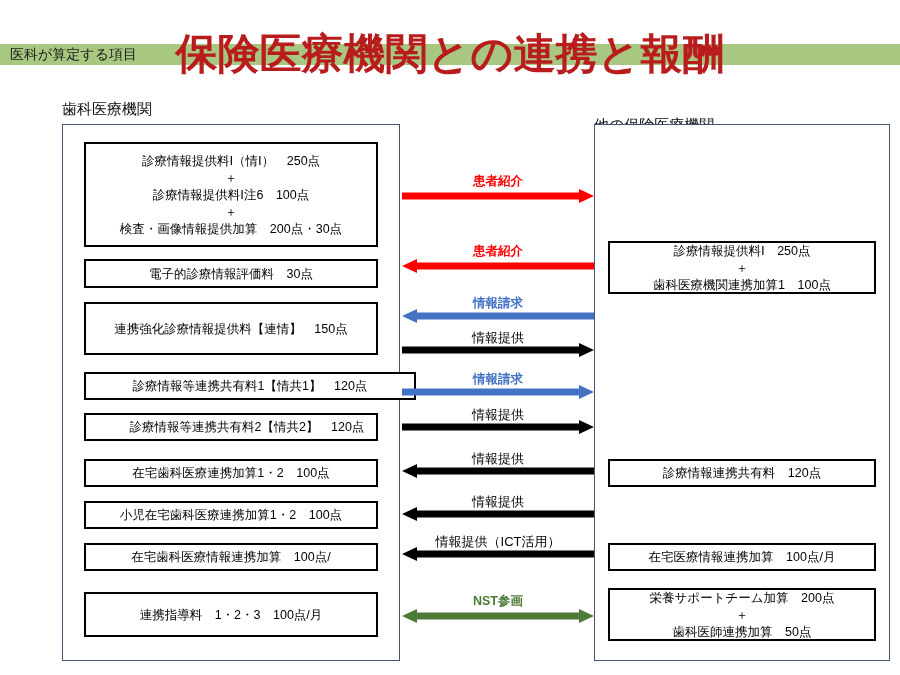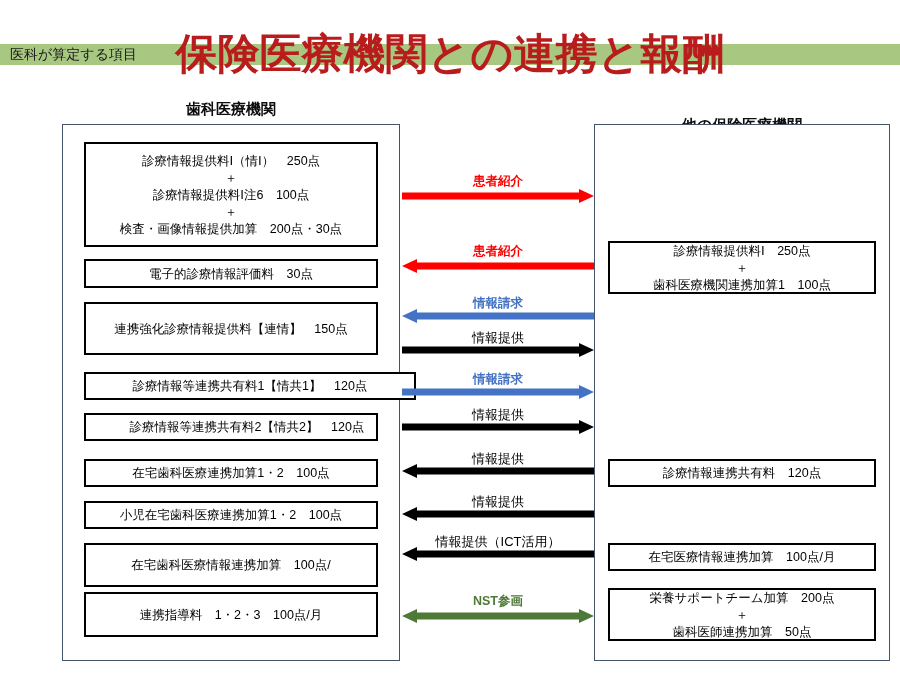--- a/index.html
+++ b/index.html
@@ -44,24 +44,24 @@
     line-height: 52px;
     color: #b91c1c;
     letter-spacing: 0px;
     white-space: nowrap;
   }
 
   
   .col-header {
     position: absolute;
     font-size: 15px;
-    font-weight: bold;
+    font-weight: normal;
     color: #0d0d0d;
     white-space: nowrap;
-    text-align: center;
+    text-align: left;
   }
   #col-header-left  { left: 62px;  top: 100px; width: 338px; }
   #col-header-right { left: 594px; top: 116px; width: 296px; }
 
   
   .panel {
     position: absolute;
     border: 1.5px solid #44546a;
     background: #ffffff;
     box-sizing: border-box;
@@ -141,21 +141,21 @@
     </div>
     <div class="fee-box" style="left: 84px; top: 413px; width: 294px; height: 28px; padding-left: 36px;">
       <span class="ln">診療情報等連携共有料2【情共2】　120点</span>
     </div>
     <div class="fee-box" style="left: 84px; top: 459px; width: 294px; height: 28px;">
       <span class="ln">在宅歯科医療連携加算1・2　100点</span>
     </div>
     <div class="fee-box" style="left: 84px; top: 501px; width: 294px; height: 28px;">
       <span class="ln">小児在宅歯科医療連携加算1・2　100点</span>
     </div>
-    <div class="fee-box" style="left: 84px; top: 543px; width: 294px; height: 44px;">
+    <div class="fee-box" style="left: 84px; top: 543px; width: 294px; height: 28px;">
       <span class="ln">在宅歯科医療情報連携加算　100点/</span>
     </div>
     <div class="fee-box" style="left: 84px; top: 592px; width: 294px; height: 45px;">
       <span class="ln">連携指導料　1・2・3　100点/月</span>
     </div>
     <div class="fee-box" style="left: 608px; top: 241px; width: 268px; height: 53px;">
       <span class="ln">診療情報提供料Ⅰ　250点</span>
       <span class="ln" style="line-height: 16px;">＋</span>
       <span class="ln">歯科医療機関連携加算1　100点</span>
     </div>

